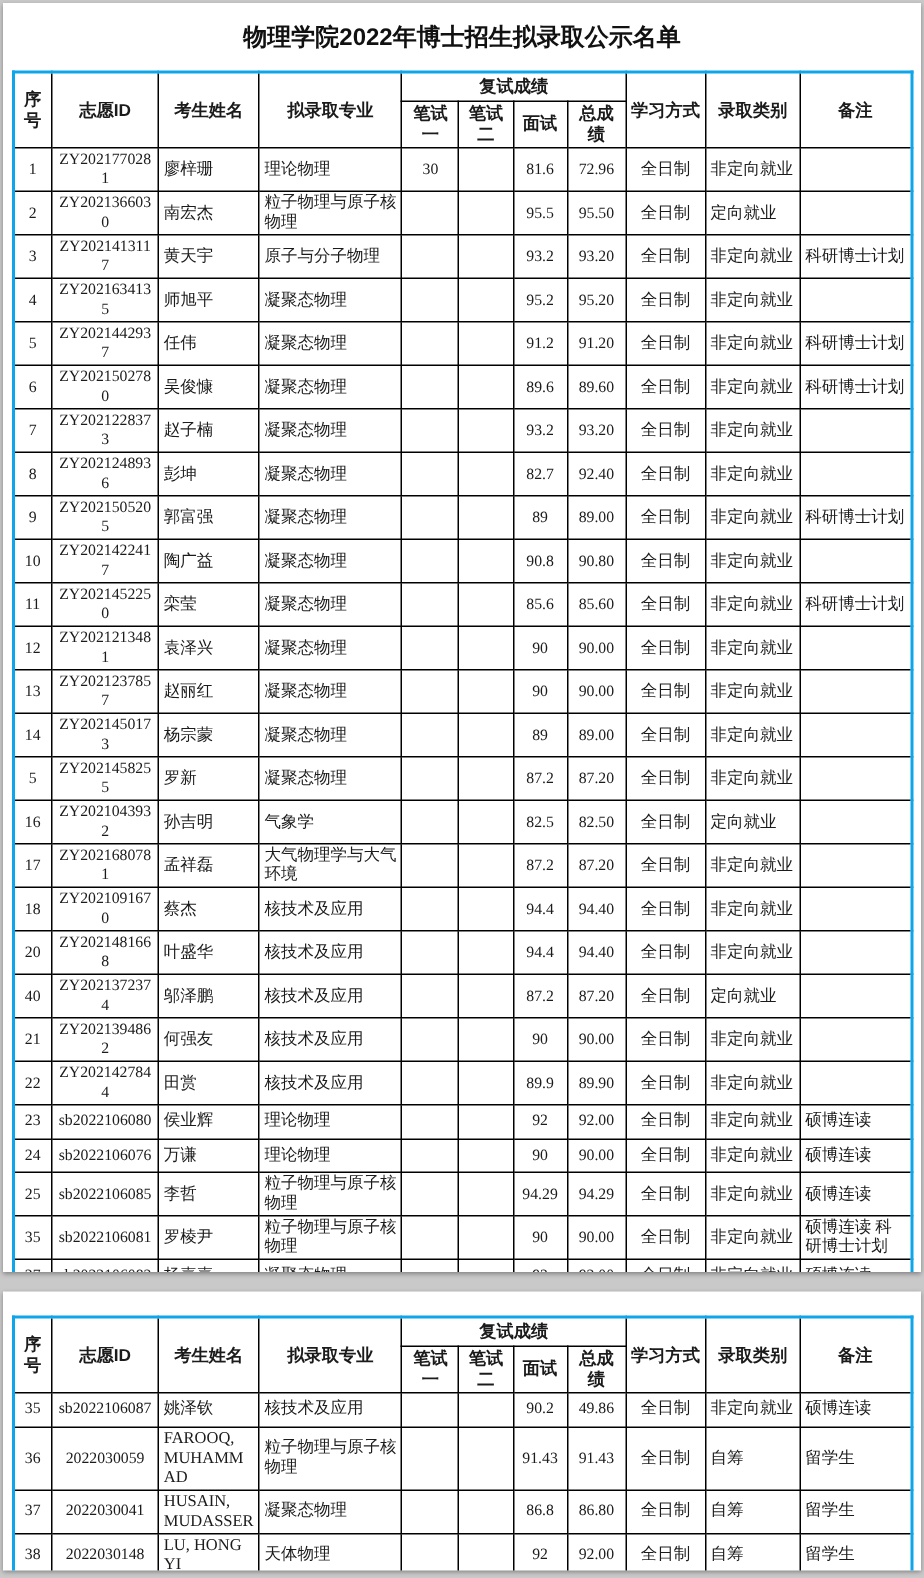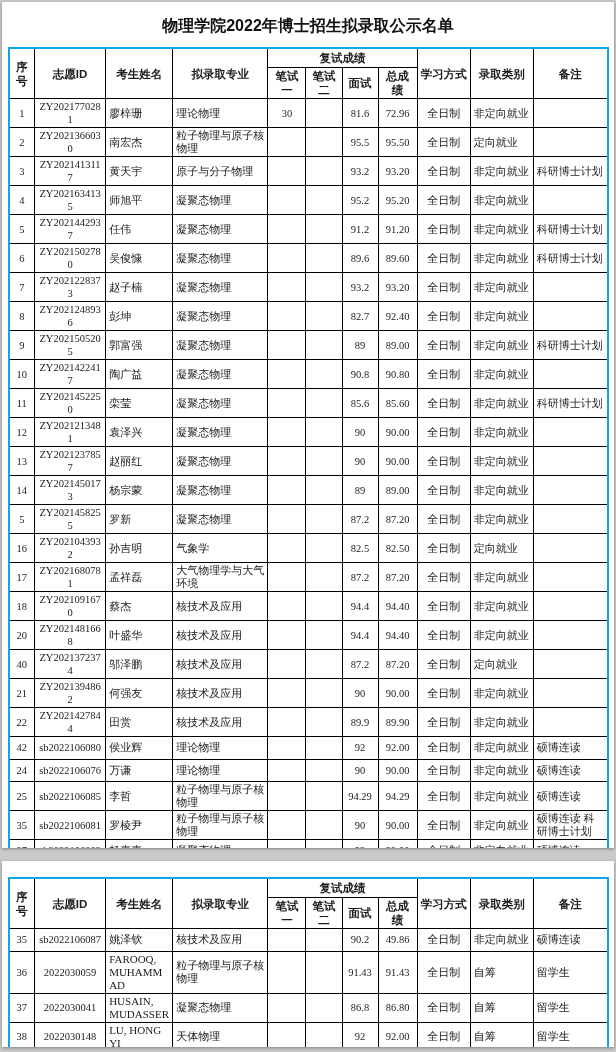--- a/index.html
+++ b/index.html
@@ -373,21 +373,21 @@
           <td class="l">核技术及应用</td>
           <td class="c num"></td>
           <td class="c num"></td>
           <td class="c num">89.9</td>
           <td class="c num">89.90</td>
           <td class="c">全日制</td>
           <td class="l">非定向就业</td>
           <td class="l"></td>
         </tr>
         <tr>
-          <td class="c num">42</td>
+          <td class="c num">23</td>
           <td class="c num">sb2022106080</td>
           <td class="l">侯业辉</td>
           <td class="l">理论物理</td>
           <td class="c num"></td>
           <td class="c num"></td>
           <td class="c num">92</td>
           <td class="c num">92.00</td>
           <td class="c">全日制</td>
           <td class="l">非定向就业</td>
           <td class="l">硕博连读</td>

